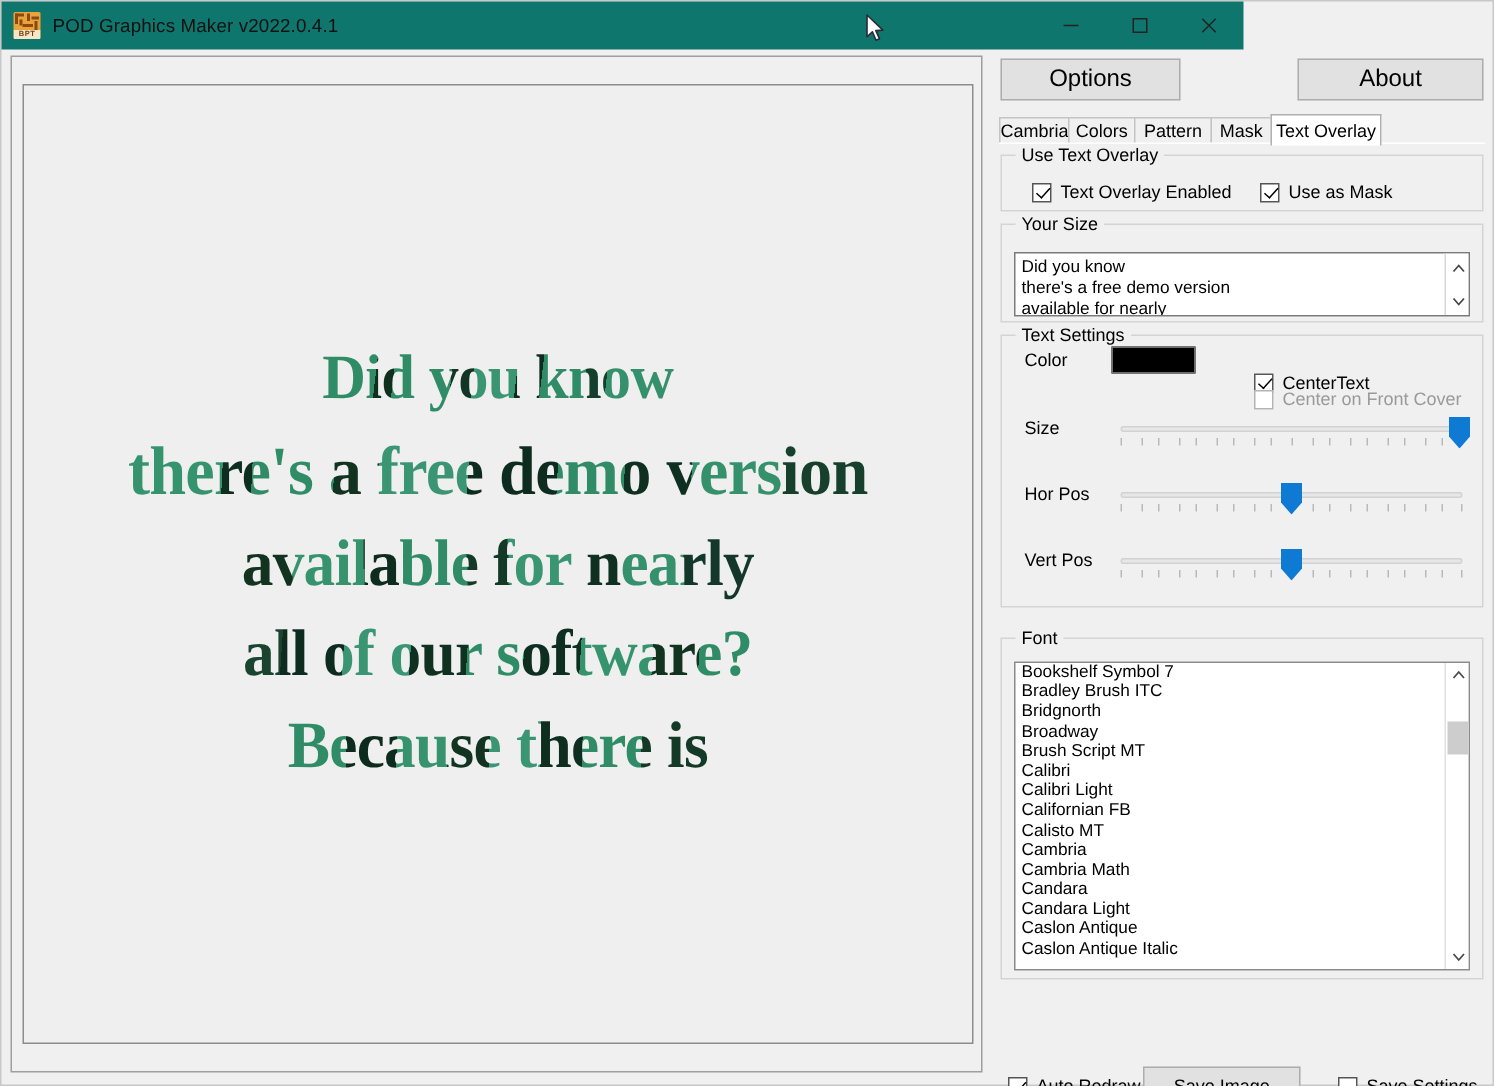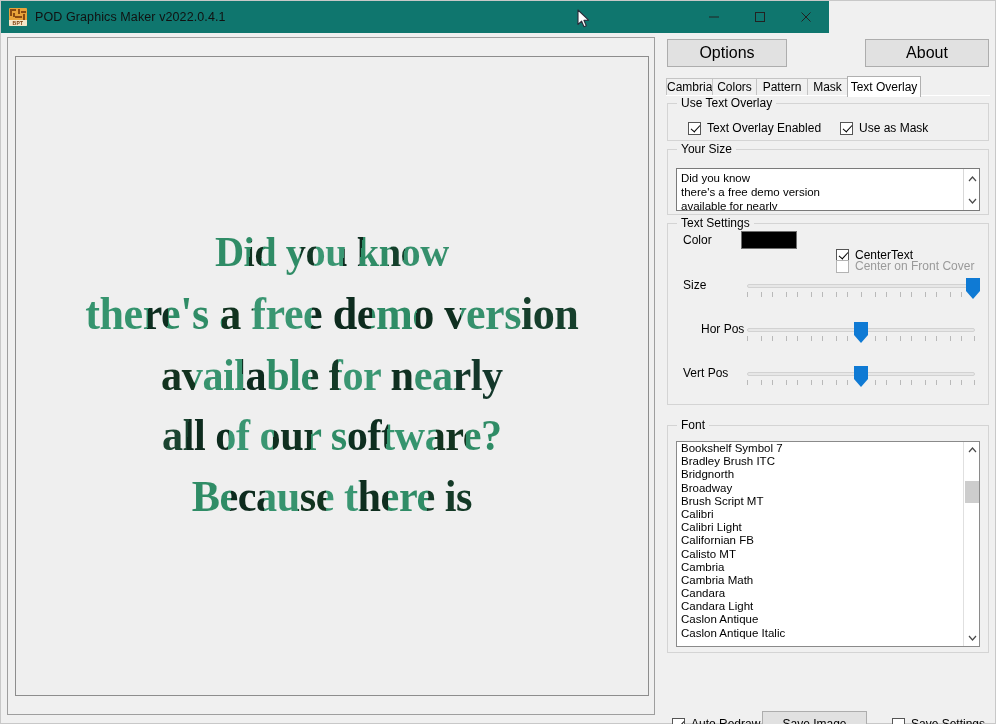--- a/index.html
+++ b/index.html
@@ -281,21 +281,21 @@
           <i style="left:94%"></i>
           <i style="left:99.5%"></i>
       </div>
       <div class="thumb" style="left:99%">
         <svg width="14" height="21" viewBox="0 0 14 21">
             <path d="M0 0 H14 V13 L7 21 L0 13 Z" fill="#0f7ad4"></path>
           </svg>
       </div>
     </div>
 
-    <div class="lbl" style="left:20px;top:285px;margin-left:18px;">Hor Pos</div>
+    <div class="lbl" style="left:20px;top:285px;">Hor Pos</div>
     <div class="slider" style="left:84px;top:286px;width:228px;">
       <div class="strack"></div>
       <div class="sticks">
         <i style="left:0%"></i>
           <i style="left:6%"></i>
           <i style="left:11%"></i>
           <i style="left:17%"></i>
         <i style="left:22%"></i>
           <i style="left:28%"></i>
           <i style="left:33%"></i>

